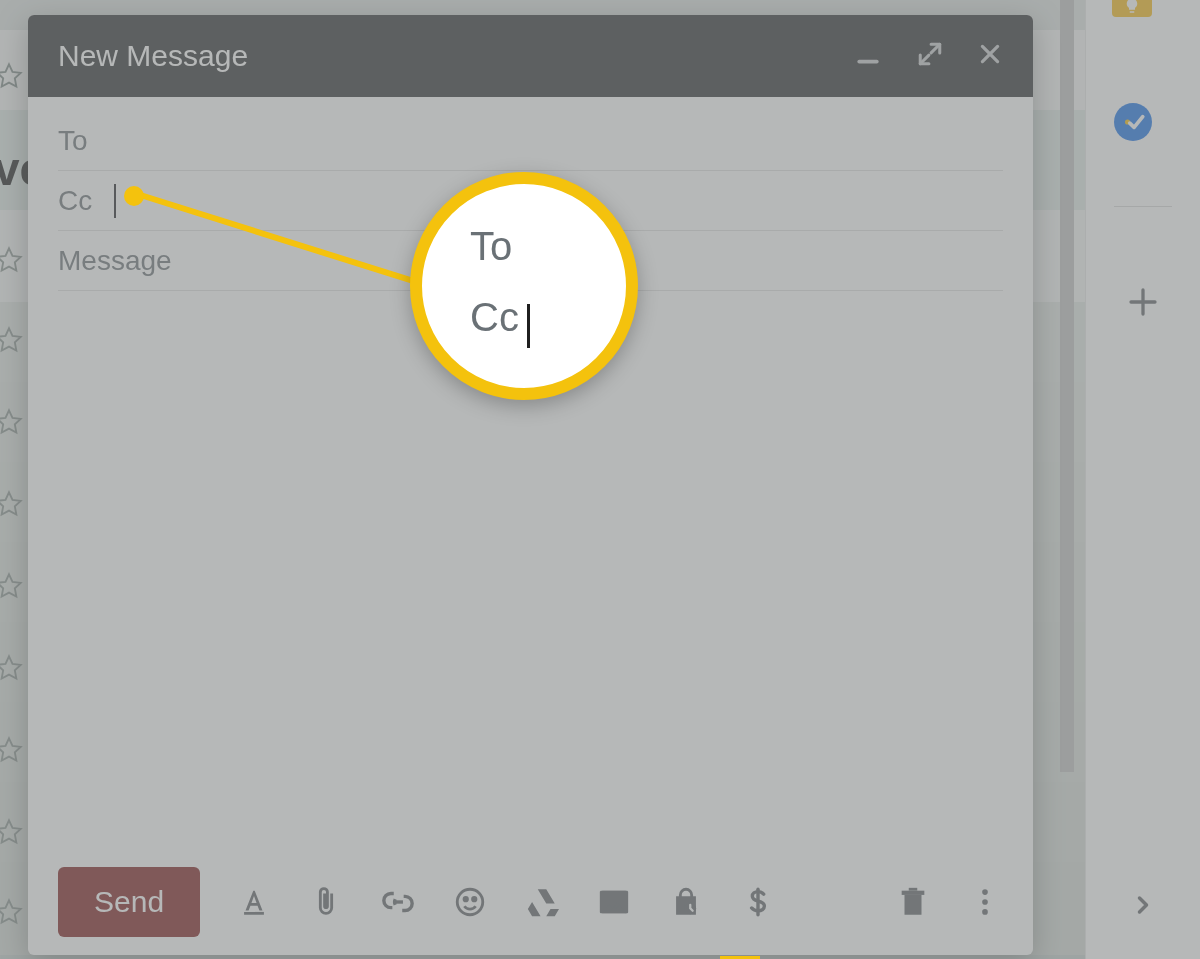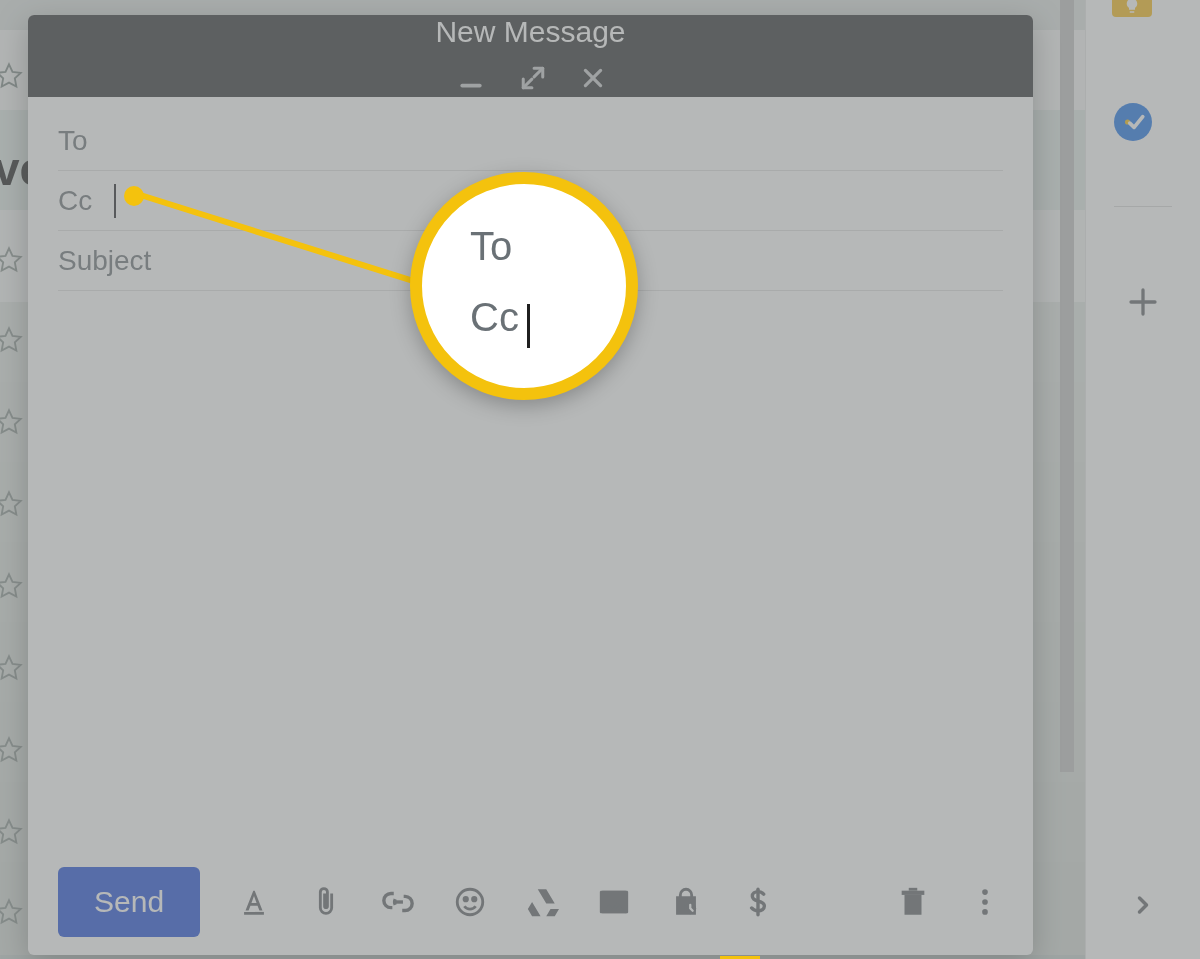--- a/index.html
+++ b/index.html
@@ -33,34 +33,34 @@
     .tasks-badge svg { width:26px; height:26px; }
     .rpanel-divider { position:absolute; top:206px; left:28px; right:28px; height:0; border-top:1px solid #d9d9d9; }
     .plus-btn { position:absolute; top:284px; left:0; right:0; display:flex; justify-content:center; color:#5f6368; }
     .chev-right { position:absolute; bottom:40px; left:0; right:0; display:flex; justify-content:center; color:#5f6368; }
 
     
     .scroll-strip { position:absolute; top:0; left:1060px; width:14px; height:772px; background:#c1c1c1; }
 
     
     .compose { position:absolute; left:28px; top:15px; width:1005px; height:940px; background:#fff; box-shadow: 0 8px 30px rgba(0,0,0,0.35); border-radius:6px; overflow:hidden; }
-    .compose-header { height:82px; background:#2d2e30; color:#fff; display:flex; align-items:center; padding:0 30px; justify-content:space-between;flex-direction:column; }
+    .compose-header { height:82px; background:#2d2e30; color:#fff; display:flex; align-items:center; padding:0 30px; justify-content:space-between; }
     .compose-title { font-size:30px; font-weight:400; }
     .compose-controls { display:flex; gap:34px; align-items:center; color:#b9bcc0; }
     .compose-controls div { cursor:pointer; }
 
     .fields { padding: 14px 30px 0 30px; }
     .field-row { display:flex; align-items:center; height:60px; border-bottom:1px solid #e0e0e0; }
     .field-label { color:#6c7378; font-size:28px; margin-right:16px; }
     .caret { display:inline-block; width:2px; height:34px; background:#202124; margin-left:6px; vertical-align:middle; }
 
     .compose-body { height:498px; }
 
     .compose-footer { position:absolute; left:0; right:0; bottom:0; height:106px; display:flex; align-items:center; padding:0 30px; gap:36px; }
-    .send-btn { background:#1d4ed8; color:#fff; font-size:30px; font-weight:500; border:none; border-radius:6px; padding:18px 36px; cursor:pointer; }
+    .send-btn { background:#7f1d1d; color:#fff; font-size:30px; font-weight:500; border:none; border-radius:6px; padding:18px 36px; cursor:pointer; }
     .ficon { width:36px; height:36px; color:#5f6368; cursor:pointer; display:flex; align-items:center; justify-content:center; }
     .ficon svg { width:34px; height:34px; }
     .footer-right { margin-left:auto; display:flex; gap:36px; align-items:center; }
 
     
     .dim { position:absolute; inset:0; background:rgba(130,132,133,0.58); pointer-events:none; }
 
     
     .callout { position:absolute; left:410px; top:172px; width:228px; height:228px; border-radius:50%; background:#fff; border:12px solid #f4c20d; box-shadow: 0 6px 20px rgba(0,0,0,0.25); display:flex; flex-direction:column; justify-content:center; padding-left:48px; gap:26px; }
     .callout .lbl { color:#6a7176; font-size:40px; }
@@ -178,21 +178,21 @@
 
     <div class="fields">
       <div class="field-row">
         <span class="field-label">To</span>
       </div>
       <div class="field-row">
         <span class="field-label">Cc</span>
         <span class="caret"></span>
       </div>
       <div class="field-row">
-        <span class="field-label">Subject</span>
+        <span class="field-label">Message</span>
       </div>
     </div>
 
     <div class="compose-body"></div>
 
     <div class="compose-footer">
       <button class="send-btn">Send</button>
 
       <div class="ficon">
         <svg viewBox="0 0 24 24" fill="#5f6368">

